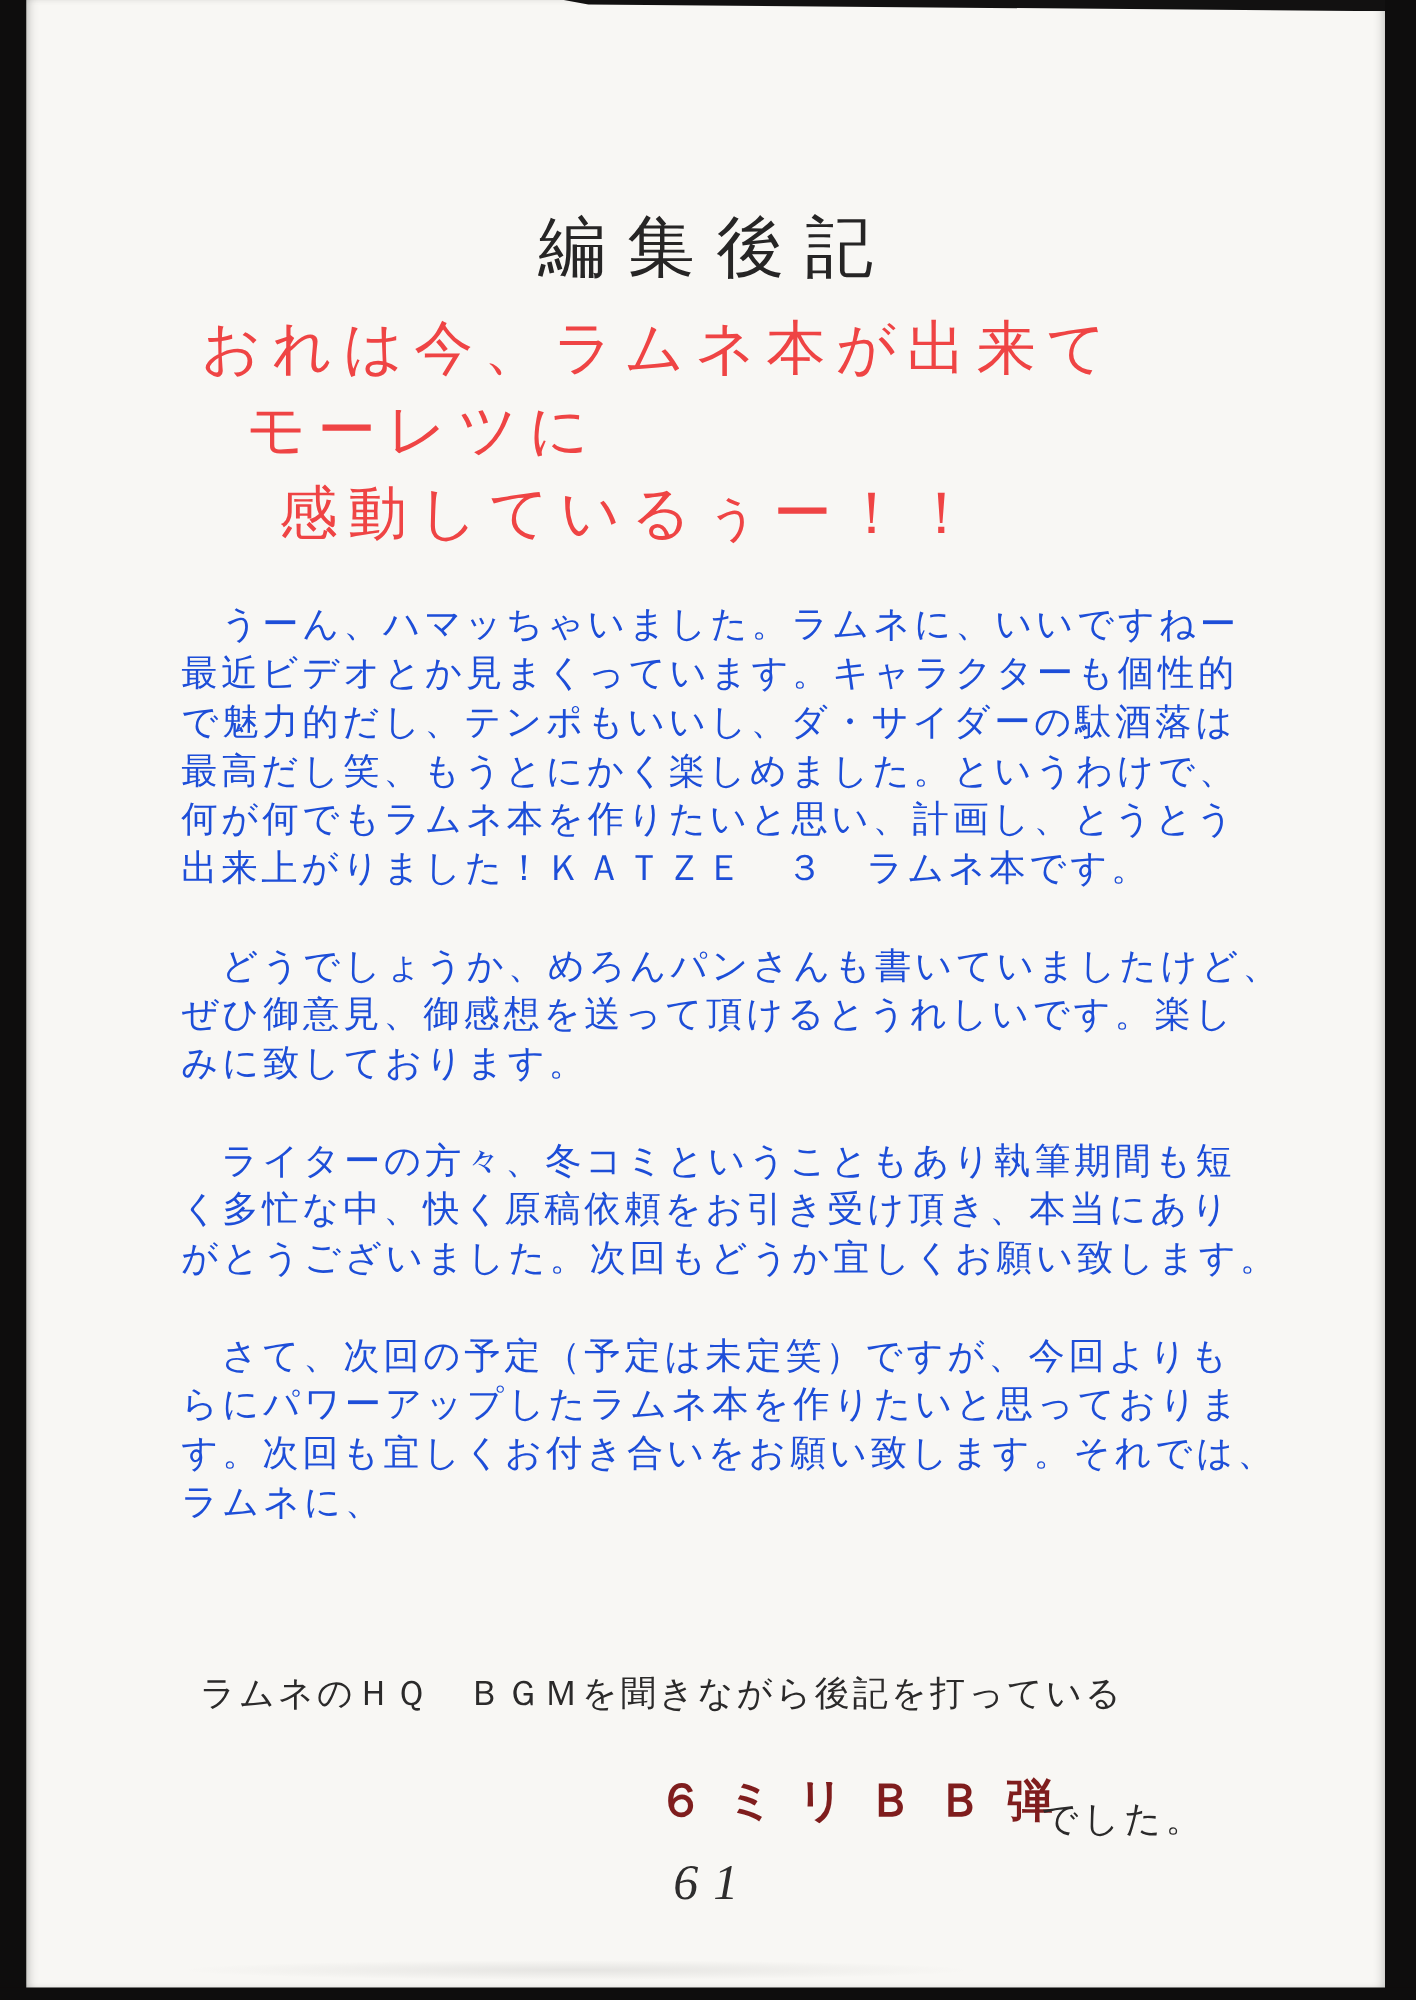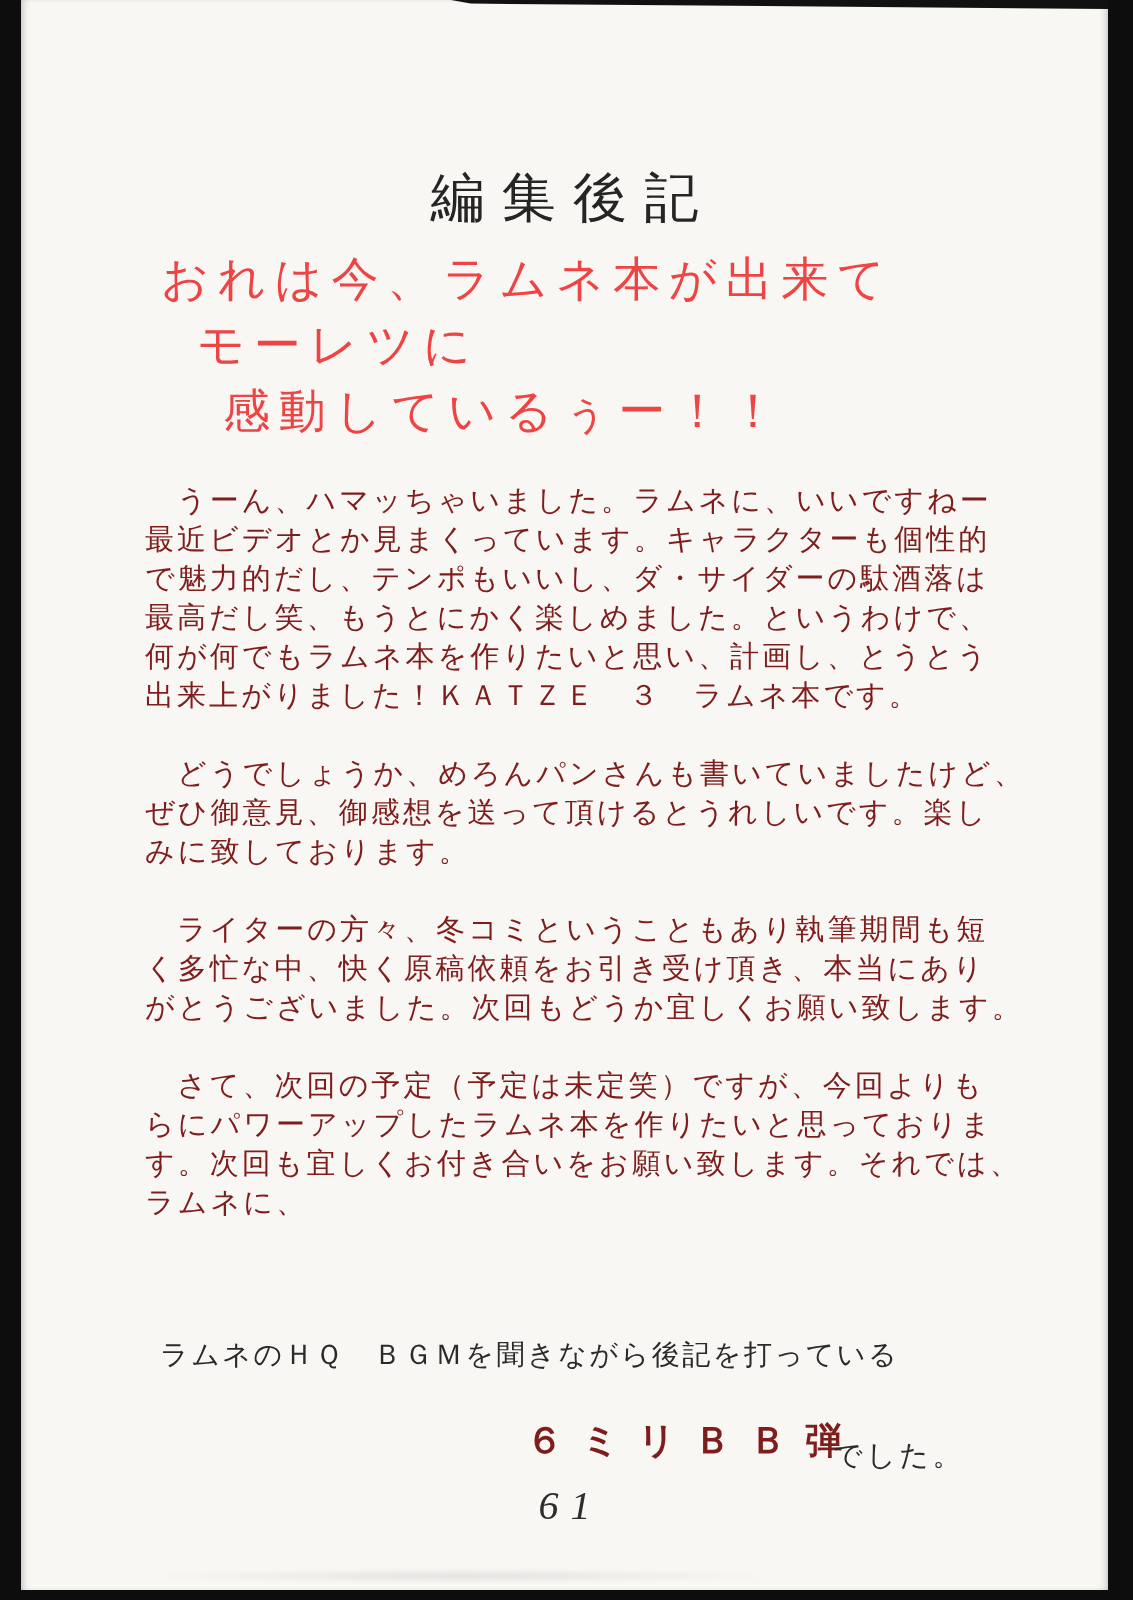--- a/index.html
+++ b/index.html
@@ -69,21 +69,21 @@
     line-height: 66px;
     letter-spacing: 0.185em;
     white-space: nowrap;
   }
   .heading .h-line2 { padding-left: 36px; }
   .heading .h-line3 { padding-left: 62px; }
   .body-text {
     position: absolute;
     top: 481px;
     left: 124px;
-    color: #7f1d1d;
+    color: #1d4ed8;
     font-size: 29px;
     line-height: 39px;
     letter-spacing: 0.105em;
   }
   .body-text .para { margin: 0 0 39px 0; }
   .body-text .body-line { white-space: nowrap; }
   .colophon-note {
     position: absolute;
     top: 1326px;
     left: 139px;

